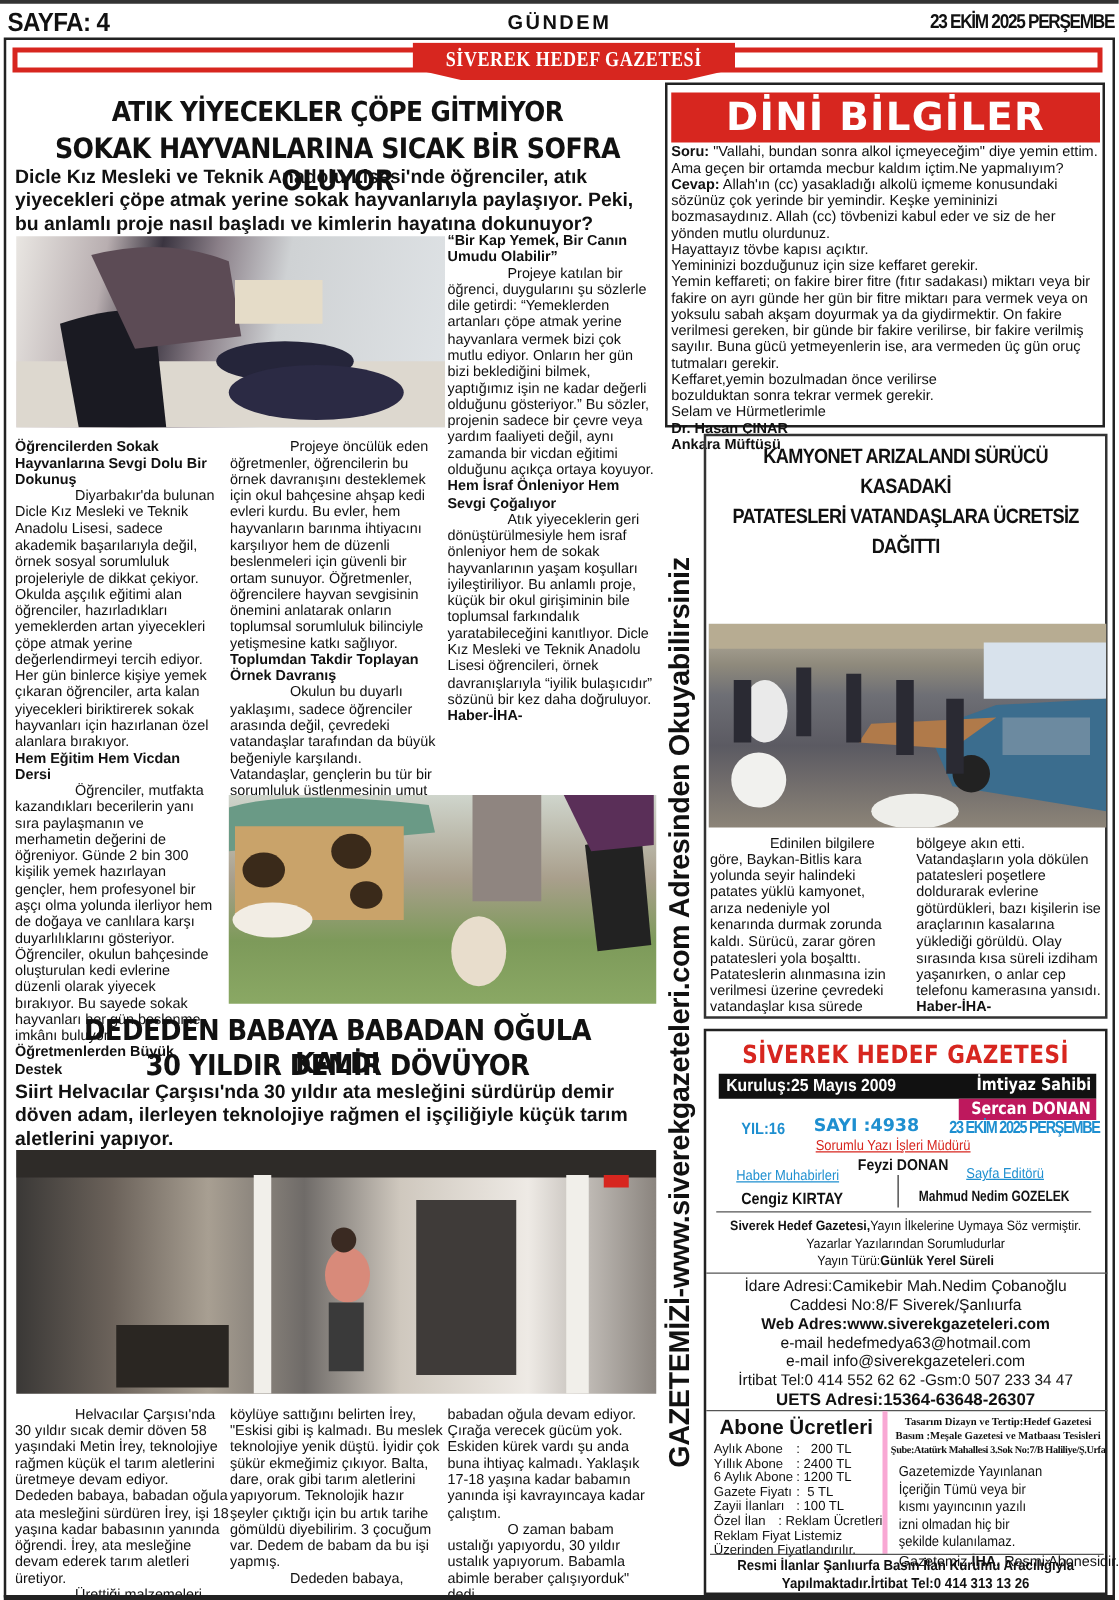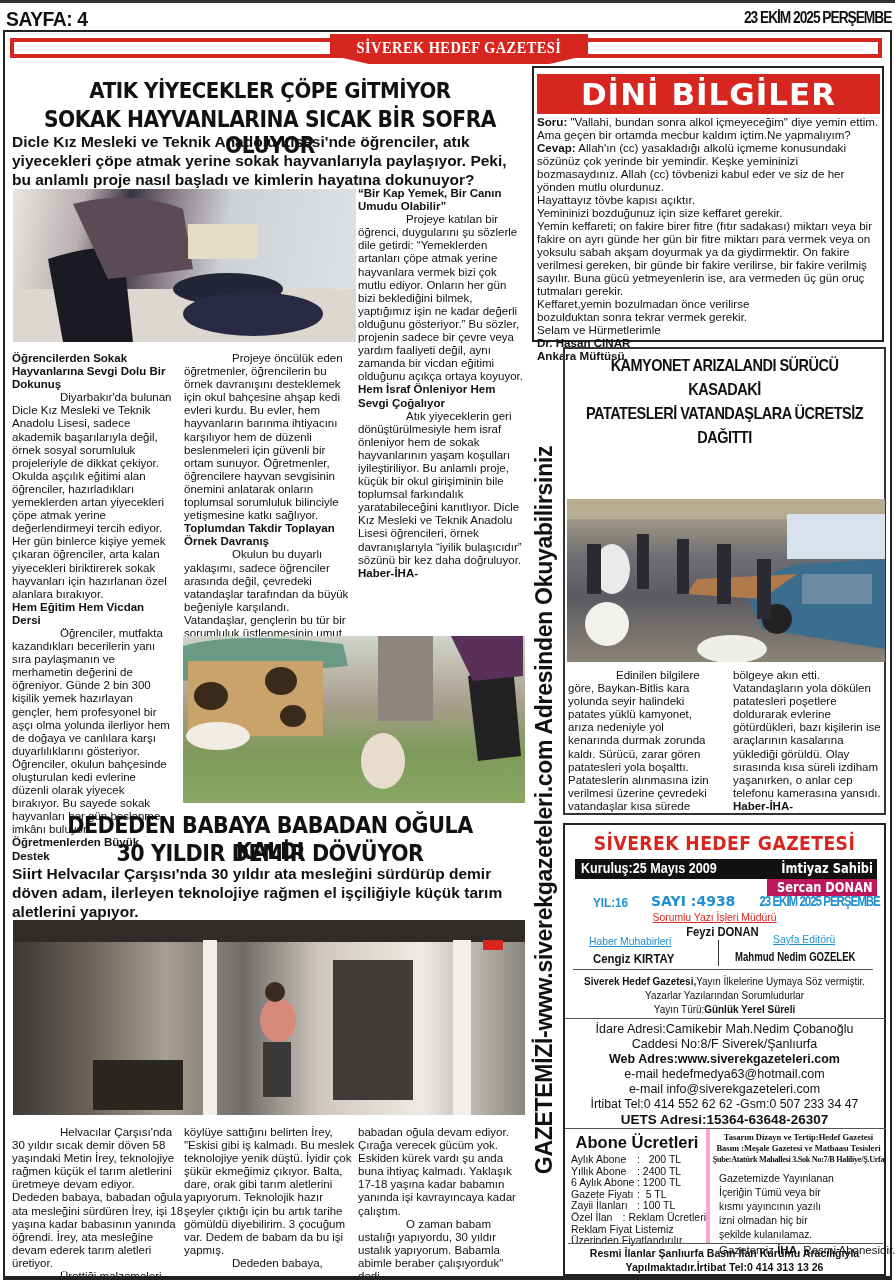--- a/index.html
+++ b/index.html
@@ -43,20 +43,21 @@
   .kunye { position: absolute; left: 563px; top: 823px; width: 323px; height: 453px; border: 2px solid #222; }
   .kunye .t { position: absolute; width: 100%; text-align: center; }
 
   .footer-bar { position: absolute; left: 3px; top: 1276px; width: 889px; height: 4px; background: #222; }
 </style>
 </head>
 <body>
 
 <div class="topbar">
   <div class="page">SAYFA: 4</div>
+  <div class="section">GÜNDEM</div>
   <div class="date">23 EKİM 2025 PERŞEMBE</div>
 </div>
 
 <div class="frame"></div>
 
 <div class="banner">
   <div class="bar"></div>
   <div class="tab">
       <span>SİVEREK HEDEF GAZETESİ</span>
     </div>

